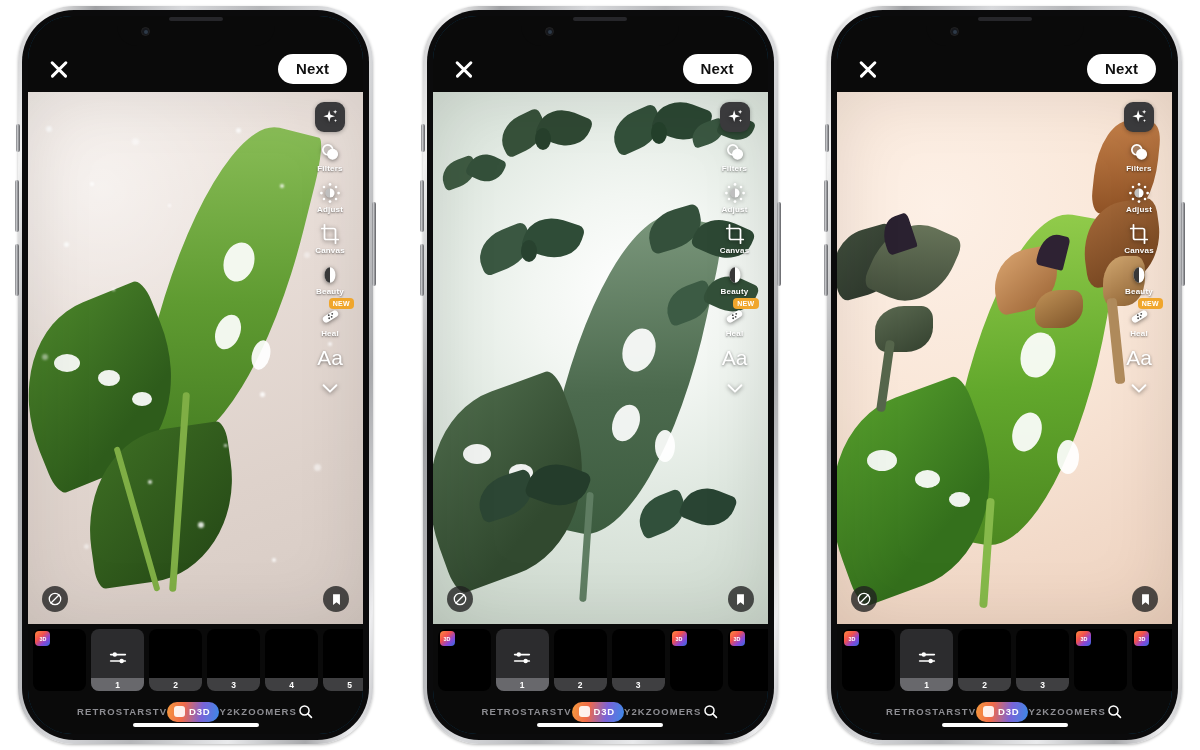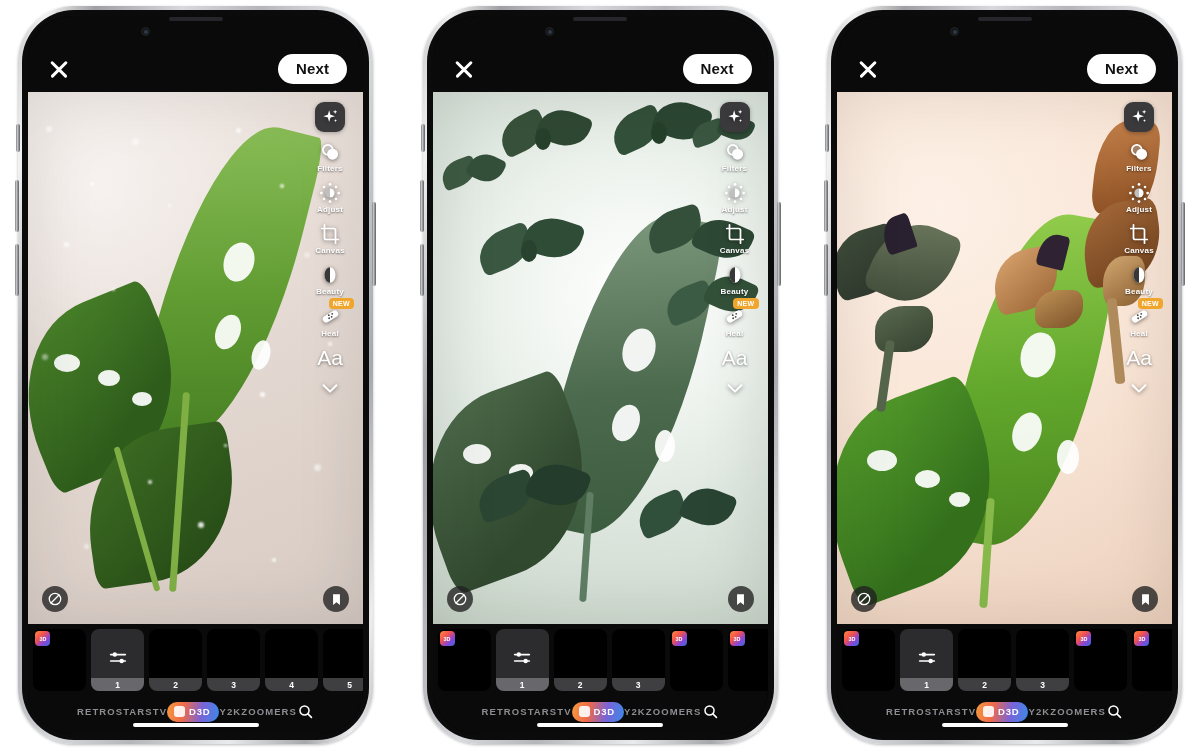--- a/index.html
+++ b/index.html
@@ -45,21 +45,21 @@
     background: #0b0b0c;
   }
 
   .screen {
     position: absolute;
     left: 10px;
     top: 10px;
     right: 10px;
     bottom: 10px;
     border-radius: 44px;
-    background: #000000;
+    background: #0c4a6e;
     overflow: hidden;
   }
 
   
   .btn-side {
     position: absolute;
     background: linear-gradient(90deg,#7e7f83,#c6c7ca 35%,#8a8b8f 70%,#5e5f63);
     border-radius: 2px;
   }
   .btn-silent { left: -2px; top: 118px; width: 4px; height: 28px; }

